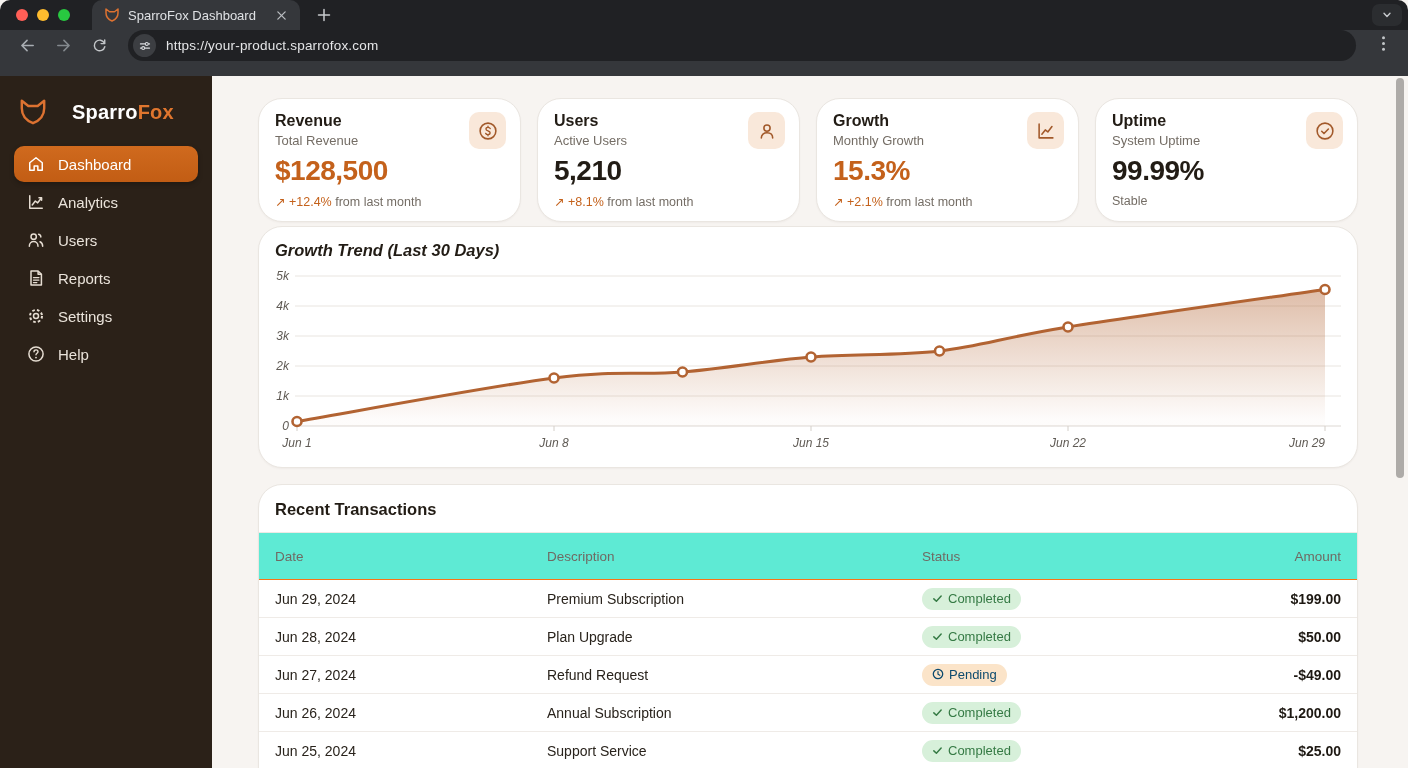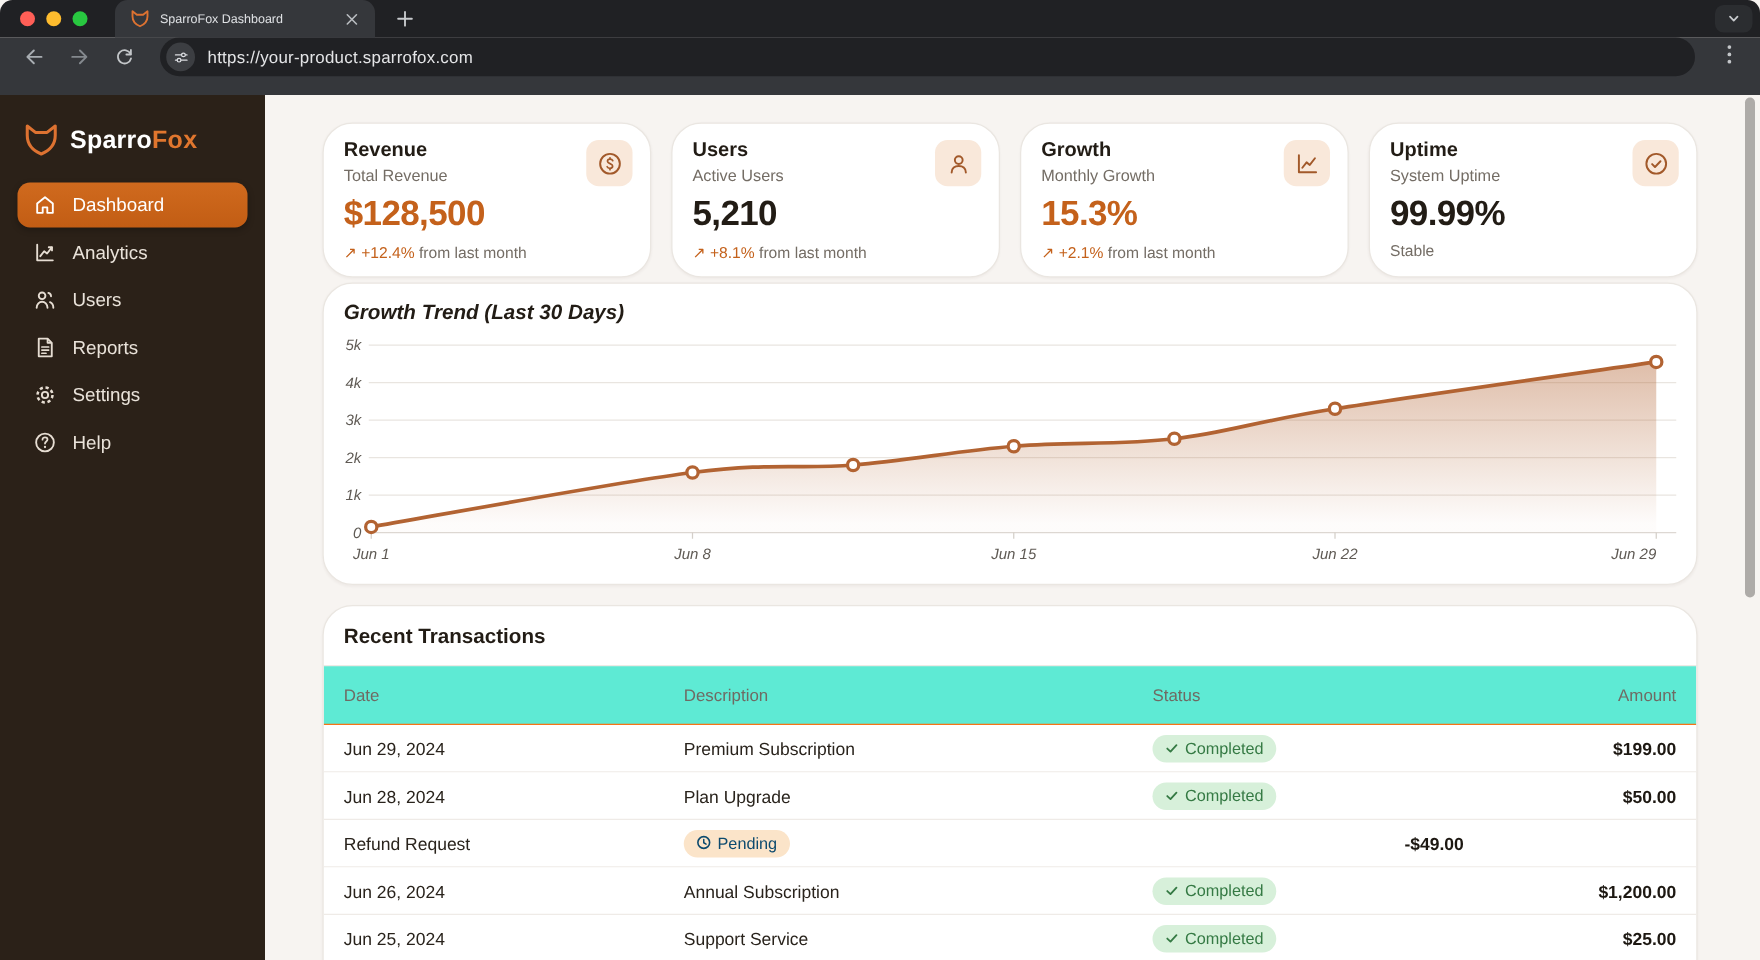--- a/index.html
+++ b/index.html
@@ -5,35 +5,35 @@
   * { margin:0; padding:0; box-sizing:border-box; }
   html,body { width:1408px; height:768px; overflow:hidden; }
   body { font-family:"Liberation Sans","DejaVu Sans",sans-serif; background:#f7f4f1; position:relative; }
 
   
   .tabstrip { height:30px; background:#202124; display:flex; align-items:center; position:relative; border-radius:10px 10px 0 0; }
   .traffic { display:flex; gap:9px; padding:0 16px 0 16px; }
   .light { width:12px; height:12px; border-radius:50%; }
   .light.red{ background:#ff5f57; } .light.yellow{ background:#febc2e; } .light.green{ background:#28c840; }
   .tab { height:30px; margin-left:6px; width:208px; background:#35373b; border-radius:10px 10px 0 0; display:flex; align-items:center; gap:8px; padding:0 10px 0 12px; }
-  .tab-title { font-size:10px; color:#dfe1e4; flex:1; white-space:nowrap; overflow:hidden; }
+  .tab-title { font-size:13px; color:#dfe1e4; flex:1; white-space:nowrap; overflow:hidden; }
   .tab-close { width:18px; height:18px; border-radius:50%; display:flex; align-items:center; justify-content:center; color:#b9bcc0; cursor:pointer; }
   .newtab { margin-left:12px; color:#c7cacd; display:flex; align-items:center; justify-content:center; width:24px; height:24px; border-radius:50%; }
   .tab-search-btn { position:absolute; right:6px; top:4px; width:30px; height:22px; background:#2b2d30; border-radius:7px; display:flex; align-items:center; justify-content:center; color:#c7cacd; }
   .toolbar { height:46px; background:#35373b; display:flex; align-items:flex-start; padding:0 12px; gap:6px; }
   .navbtn { width:30px; height:30px; display:flex; align-items:center; justify-content:center; border-radius:50%; }
   .urlbar { flex:1; height:31px; margin:0 8px; background:#202124; border-radius:16px; display:flex; align-items:center; padding:0 14px 0 5px; gap:10px; }
   .tune-circle { width:23px; height:23px; border-radius:50%; background:#3c3e42; display:flex; align-items:center; justify-content:center; }
   .url-text { font-size:13.5px; color:#e4e5e7; letter-spacing:.2px; }
   .kebab { width:26px; height:26px; display:flex; align-items:center; justify-content:center; }
 
   
   .app { display:flex; height:692px; }
   .sidebar { width:212px; background:#2b2118; padding:20px 14px; flex-shrink:0; }
-  .brand { display:flex; align-items:center; gap:8px; padding-left:4px; height:32px; }
+  .brand { display:flex; align-items:center; gap:24px; padding-left:4px; height:32px; }
   .brand-text { font-size:20px; font-weight:bold; color:#ffffff; letter-spacing:.2px; }
   .brand-text .accent { color:#e0762e; }
   .nav { margin-top:18px; display:flex; flex-direction:column; gap:2px; }
   .nav-item { height:36px; display:flex; align-items:center; gap:12px; padding:0 12px; border-radius:10px; color:#eae3da; font-size:15px; cursor:pointer; }
   .nav-item .nico { display:flex; width:20px; height:20px; color:#e6ddd2; }
   .nav-item.active { background:linear-gradient(180deg,#d06a1e,#c25d14); color:#ffffff; box-shadow:0 2px 5px rgba(0,0,0,.25); }
   .nav-item.active .nico { color:#ffffff; }
 
   .main { flex:1; padding:22px 52px 0 46px; position:relative; }
 
@@ -343,20 +343,21 @@
                 <span class="bicon" style="display: inline-flex;">
                   <svg viewBox="0 0 12 12" width="11" height="11">
                     <path d="M2 6.4 L4.8 9 L10 3.4" fill="none" stroke="currentColor" stroke-width="1.6" stroke-linecap="round" stroke-linejoin="round"></path>
                   </svg>
                 </span>
                 <span class="blabel">Completed</span>
               </span></div>
     <div class="td right amount">$50.00</div>
   </div>
           <div class="trow">
+    <div class="td date">Jun 27, 2024</div>
     <div class="td desc">Refund Request</div>
     <div class="td stat"><span class="badge pending">
                 <span class="bicon" style="display: inline-flex;">
                   <svg viewBox="0 0 13 13" width="12" height="12">
                     <circle cx="6.5" cy="6.5" r="5.1" fill="none" stroke="currentColor" stroke-width="1.4"></circle>
                     <path d="M6.5 3.9 V6.7 L8.5 7.9" fill="none" stroke="currentColor" stroke-width="1.3" stroke-linecap="round"></path>
                   </svg>
                 </span>
                 <span class="blabel">Pending</span>
               </span></div>

